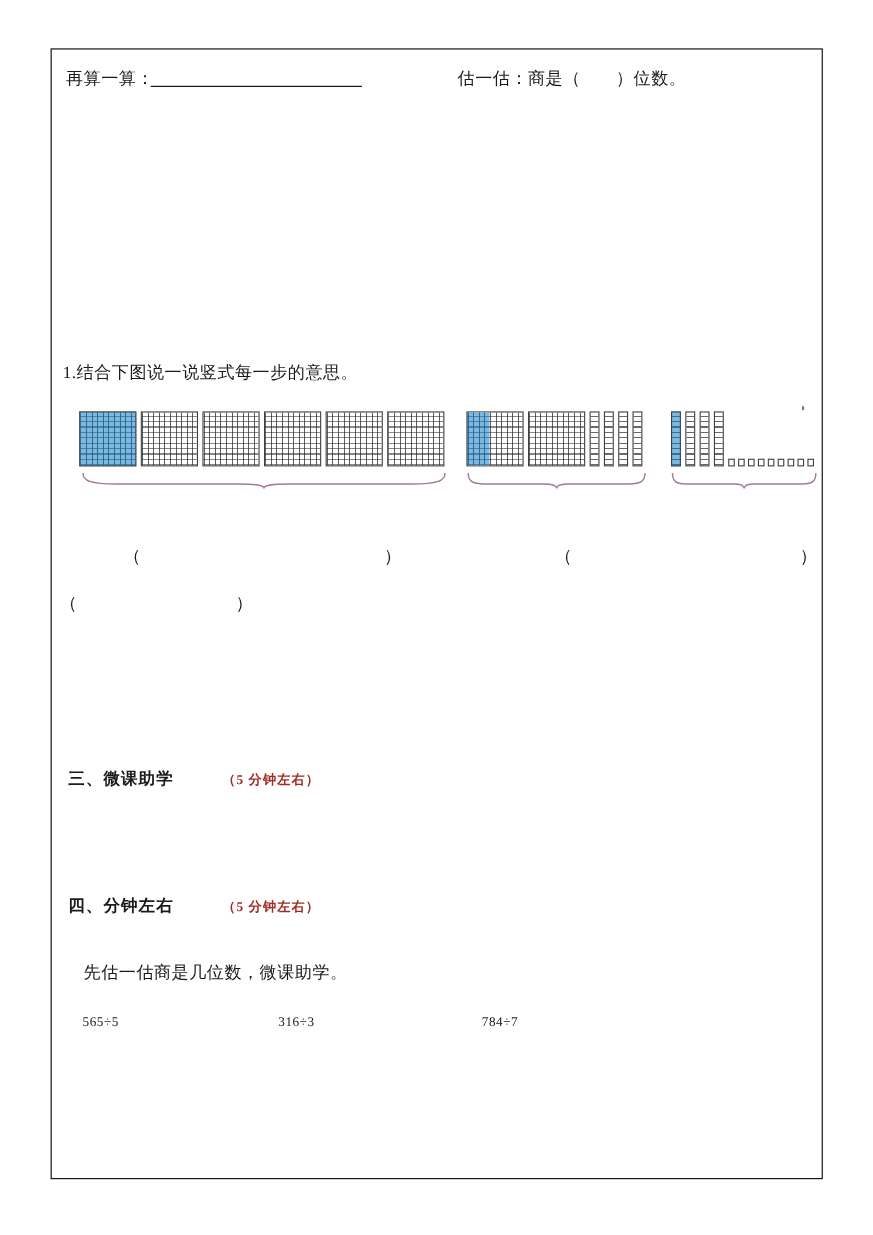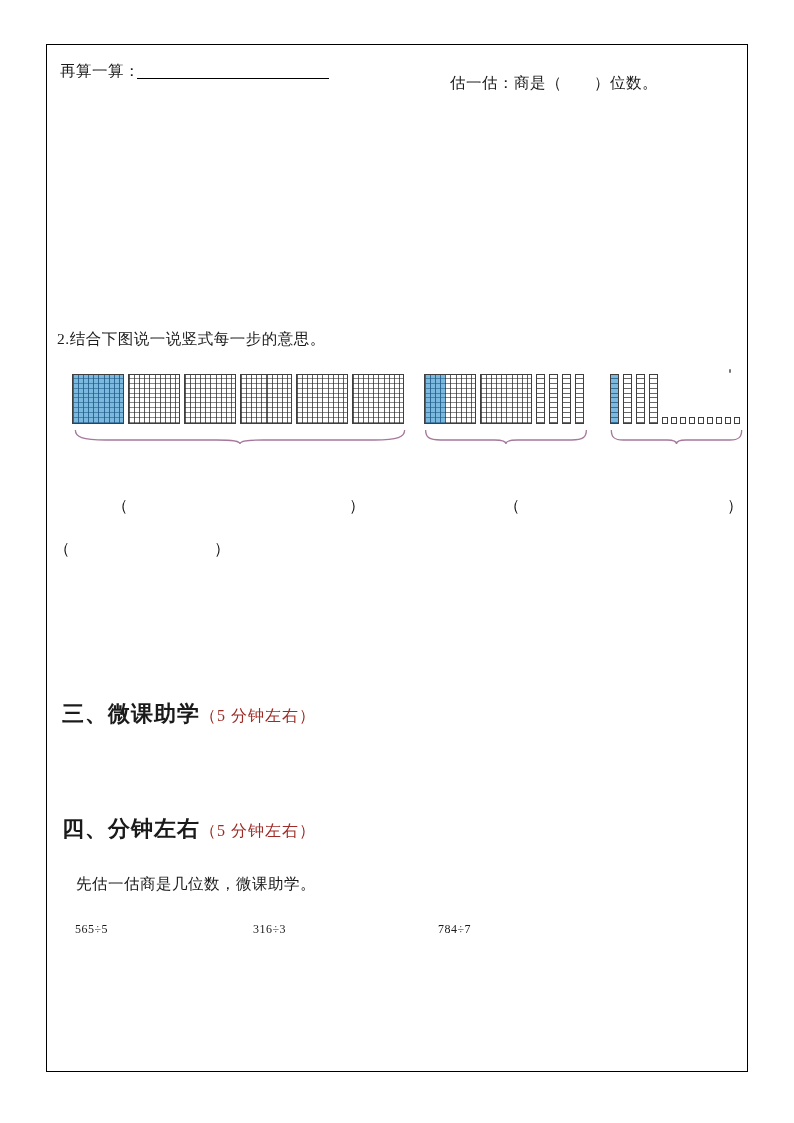--- a/index.html
+++ b/index.html
@@ -12,22 +12,22 @@
     overflow:hidden;
   }
   .page-border{
     position:absolute;left:46px;top:44px;
     width:702px;height:1028px;
     border:1.5px solid #000;
     box-sizing:border-box;
   }
   .abs{position:absolute;white-space:nowrap;}
   .body-text{font-size:15.5px;letter-spacing:0.5px;}
-  .heading{font-size:22px;font-weight:700;letter-spacing:1px;}
-  .duration{font-size:16px;font-weight:400;color:#9e2b25;letter-spacing:1px;}
+  .heading{font-size:15px;font-weight:700;letter-spacing:1px;}
+  .duration{font-size:12px;font-weight:700;color:#9e2b25;letter-spacing:1px;margin-left:44px;}
   .blank-line{
     position:absolute;left:137px;top:59px;
     width:192px;height:19px;
     border-bottom:1.2px solid #000;
   }
   .problem{font-size:12px;letter-spacing:0.5px;}
   .paren{font-size:16px;}
 
   
   .figure{position:absolute;left:72px;top:374px;width:680px;height:76px;}
@@ -84,23 +84,23 @@
     width:2px;height:4px;background:#777;border-radius:1px;
   }
 </style>
 </head>
 <body>
 
 <div class="page-border"></div>
 
 <span class="abs body-text" style="left:60px;top:61px;">再算一算：</span>
 <span class="blank-line"></span>
-<span class="abs body-text" style="left:450px;top:61px;margin-top:12px;">估一估：商是（　　）位数。</span>
+<span class="abs body-text" style="left:416px;top:61px;">估一估：商是（　　）位数。</span>
 
-<span class="abs body-text" style="left:57px;top:329px;">2.结合下图说一说竖式每一步的意思。</span>
+<span class="abs body-text" style="left:57px;top:329px;">1.结合下图说一说竖式每一步的意思。</span>
 
 <div class="figure">
     <div class="fig-group g1">
       <div class="blk hundred blue"></div>
       <div class="blk hundred"></div>
       <div class="blk hundred"></div>
       <div class="blk hundred"></div>
       <div class="blk hundred"></div>
       <div class="blk hundred"></div>
       <svg class="brace" viewBox="0 0 100 17" preserveAspectRatio="none">

